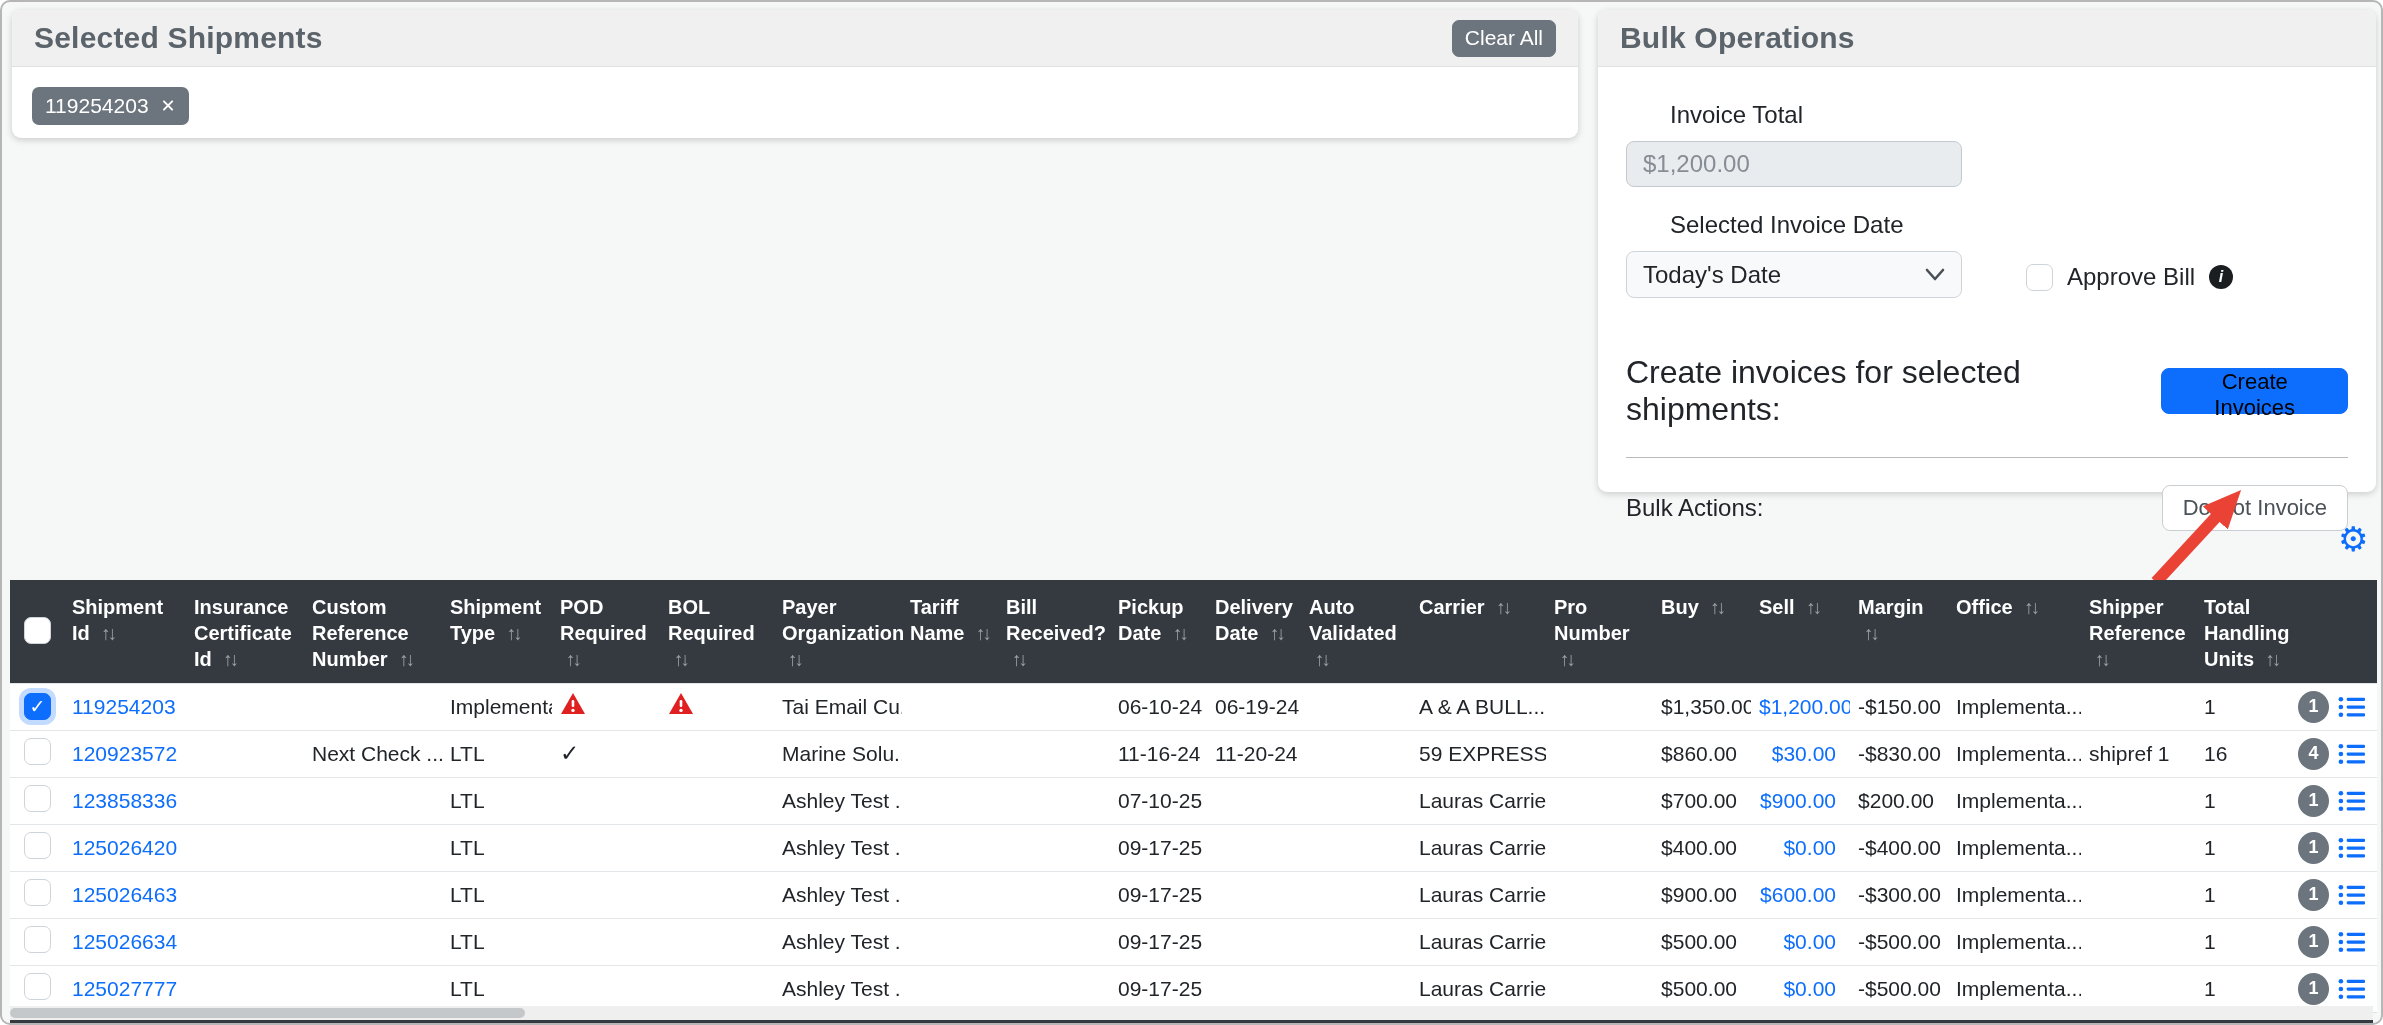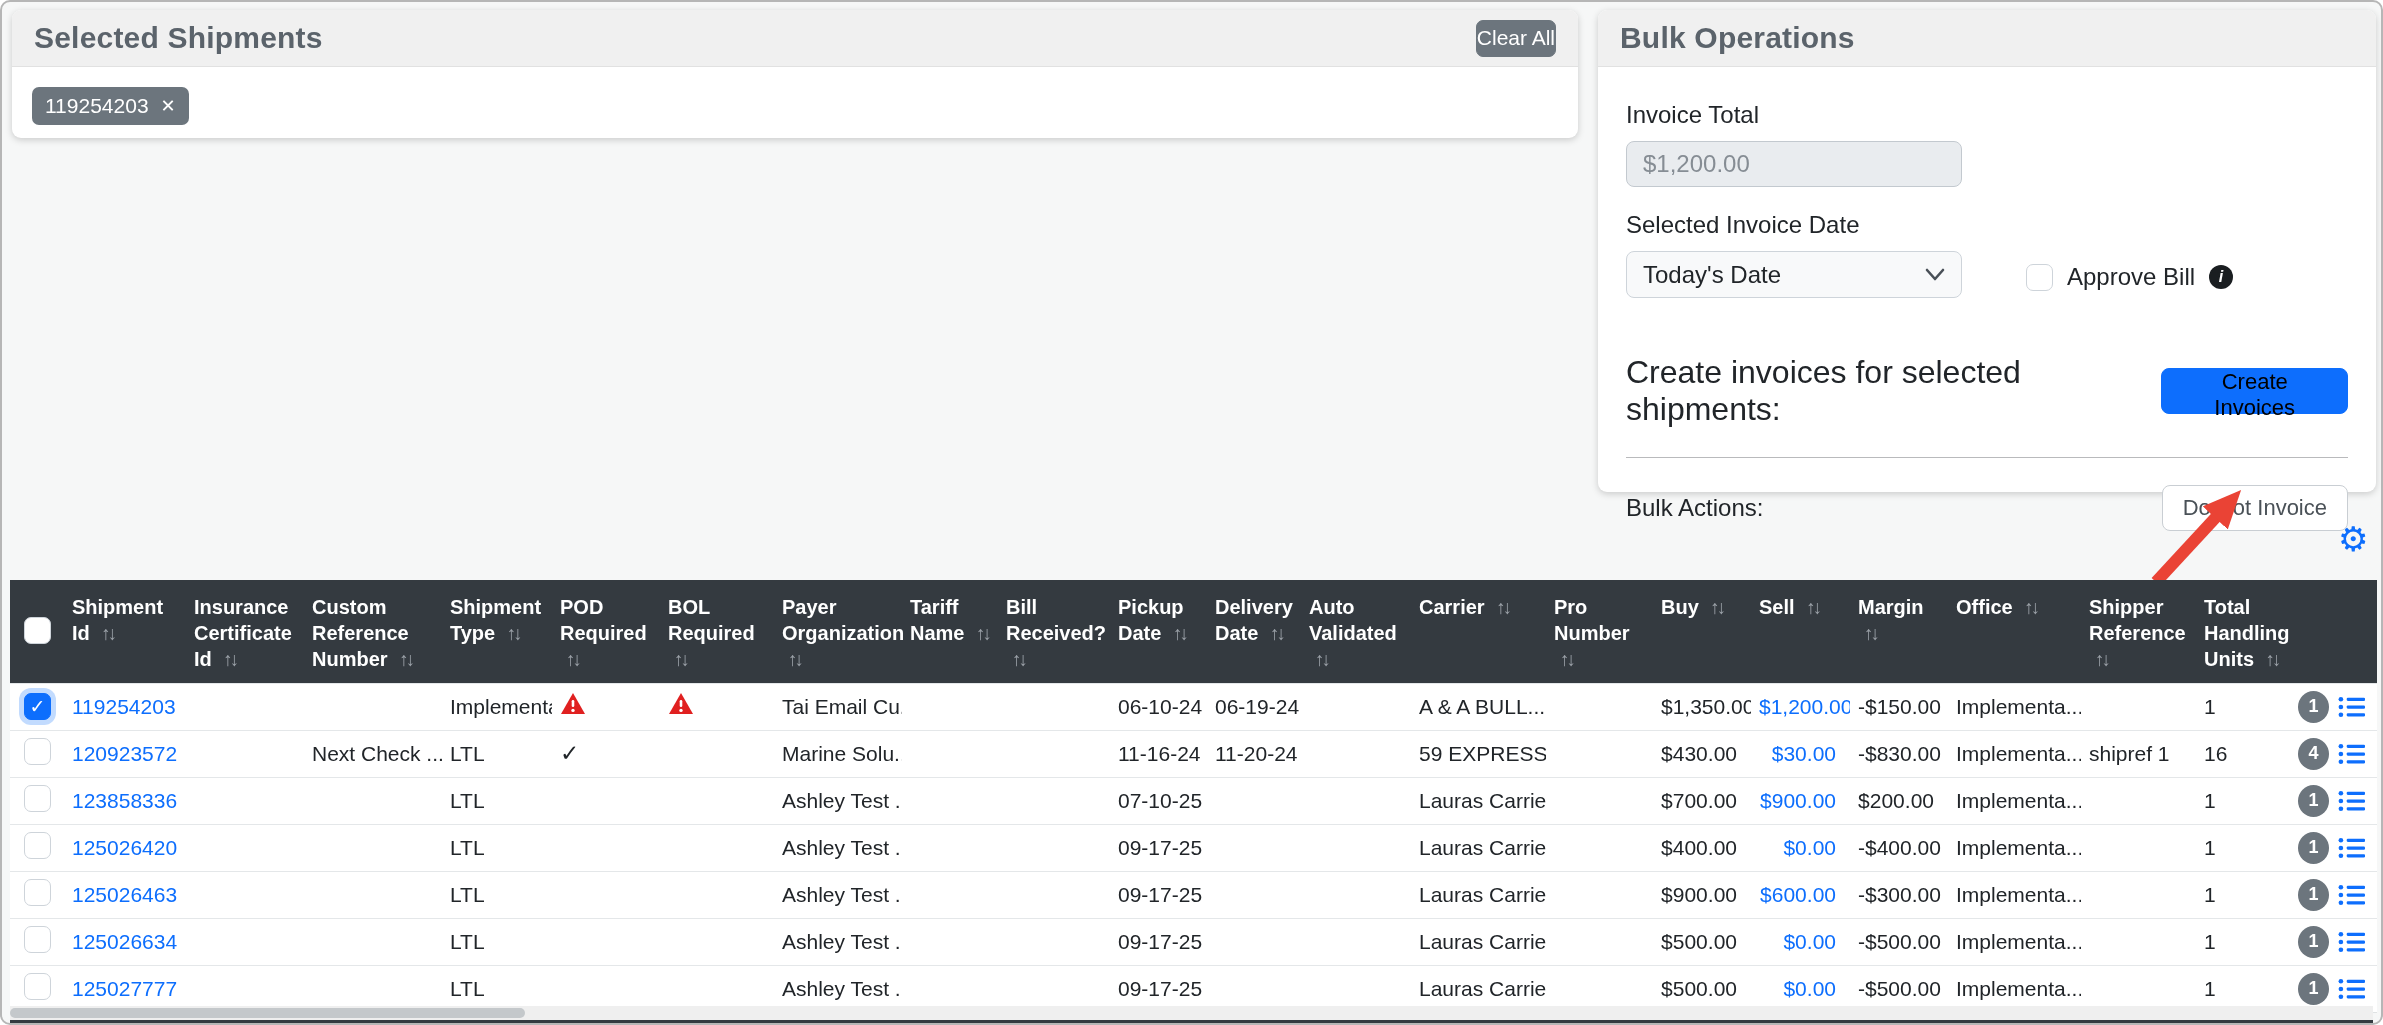--- a/index.html
+++ b/index.html
@@ -34,35 +34,35 @@
   }
   .card-head h2 { font-size: 30px; font-weight: 600; color: #5b636b; letter-spacing: .2px; }
   .selected-card { left: 10px; top: 8px; width: 1566px; height: 128px; }
   .bulk-card { left: 1596px; top: 8px; width: 778px; height: 482px; }
 
   .btn-gray {
     margin-left: auto;
     background: #6c757d; color: #fff;
     border: 1px solid #6c757d; border-radius: 7px;
     font-size: 21px; font-family: inherit;
-    height: 37px; padding: 0 0; cursor: pointer;
+    height: 37px; padding: 0 12px; cursor: pointer;
   }
   .sel-body { padding: 20px 20px; }
   .tag {
     display: inline-flex; align-items: center; gap: 12px;
     background: #6c757d; color: #fff;
     font-size: 21px;
     padding: 7px 13px;
     border-radius: 7px;
   }
   .tag-x { font-size: 18px; cursor: pointer; line-height: 1; }
 
   
   .bulk-body { padding: 34px 28px 0 28px; position: relative; }
-  .field label { display: block; font-size: 24px; color: #212529; margin-bottom: 12px; }
+  .field label { display: block; font-size: 24px; color: #212529; margin-bottom: 12px; margin-left: 44px; }
   .text-input {
     width: 336px; height: 46px;
     background: #e9ecef; color: #868d94;
     border: 1px solid #c3c9cf; border-radius: 8px;
     font-size: 24px; font-family: inherit;
     padding: 0 16px;
   }
   .field-row { position: relative; margin-top: 24px; }
   .select {
     width: 336px; height: 47px;
@@ -355,21 +355,21 @@
             <td><span class="check-glyph">✓</span></td>
             <td></td>
             <td>Marine Solu...</td>
             <td></td>
             <td></td>
             <td>11-16-24</td>
             <td>11-20-24</td>
             <td></td>
             <td>59 EXPRESS...</td>
             <td></td>
-            <td class="num">$430.00</td>
+            <td class="num">$860.00</td>
             <td class="num"><a>$30.00</a></td>
             <td class="num">-$830.00</td>
             <td>Implementa...</td>
             <td>shipref 1</td>
             <td>16</td>
             <td>
               <div class="actions-cell">
                 <span class="count-badge">4</span>
                 <svg class="list-icon" width="28" height="24" viewBox="0 0 28 24">
                   <g fill="#0d6efd">

